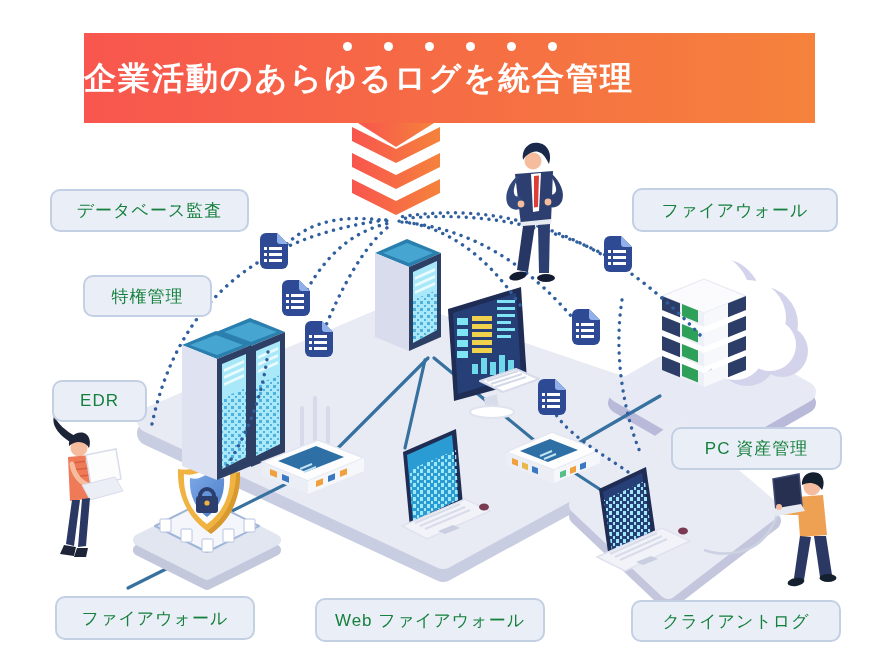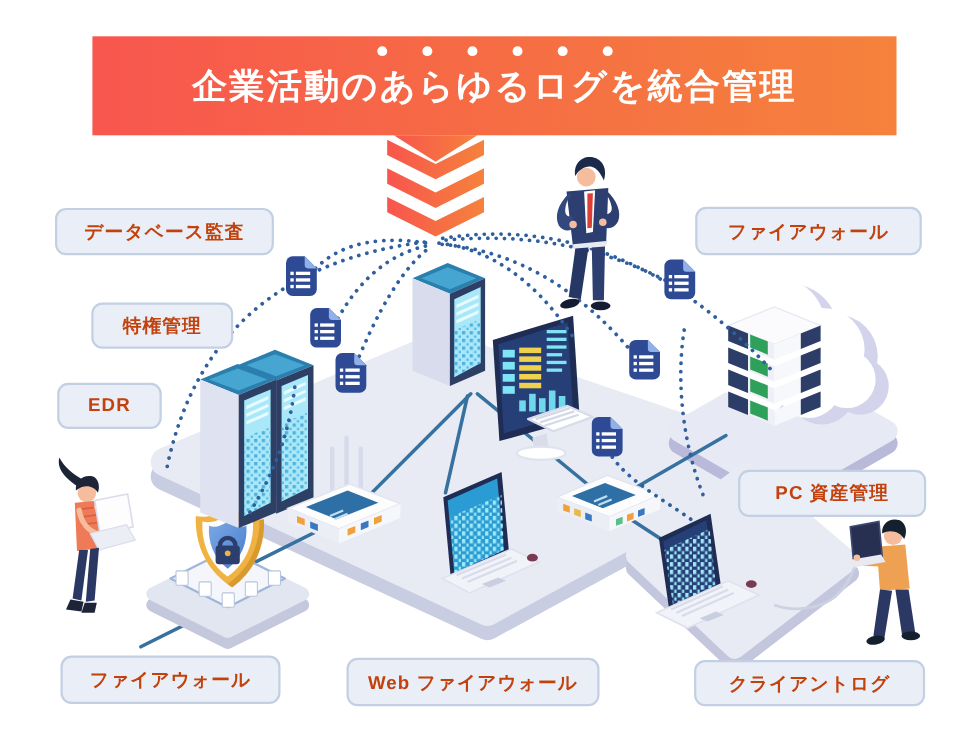--- a/index.html
+++ b/index.html
@@ -4,36 +4,36 @@
 <style>
   html,body { margin:0; padding:0; }
   body {
     width:880px; height:663px; position:relative; background:#ffffff;
     font-family:"Liberation Sans", sans-serif; overflow:hidden;
   }
   svg.scene { position:absolute; left:0; top:0; z-index:1; }
   .banner {
     position:absolute; left:84px; top:33px; width:731px; height:90px; z-index:2;
     background:linear-gradient(90deg,#f8564e 0%, #f66a45 45%, #f5823c 100%);
-    display:flex; flex-direction:column; align-items:center;
+    display:flex; flex-direction:column; 
   }
   .banner-dots { display:flex; gap:32px; justify-content:center; margin-top:9px; }
   .banner-dots span { width:9px; height:9px; border-radius:50%; background:#ffffff; }
   .banner-title {
     color:#ffffff; font-size:32px; font-weight:bold; letter-spacing:2px;
     margin-top:6px; white-space:nowrap;
   }
   .pill {
     position:absolute; z-index:3; display:flex; align-items:center; justify-content:center;
     background:#eaeef6; border:2px solid #c3cfe3; border-radius:10px;
-    color:#c2410c; font-weight:bold; font-size:17px; letter-spacing:1px; white-space:nowrap;
+    color:#15803d; font-weight:normal; font-size:17px; letter-spacing:1px; white-space:nowrap;
   }
   .pill-database  { left:50px;  top:189px; width:195px; height:39px; }
   .pill-priv      { left:52px;  top:275px; width:125px; height:38px;margin-left:31px; }
-  .pill-edr       { left:52px;  top:348px; width:91px;  height:38px; }
+  .pill-edr       { left:52px;  top:380px; width:91px;  height:38px; }
   .pill-cloud     { left:632px; top:188px; width:202px; height:40px; }
   .pill-pcasset   { left:671px; top:427px; width:167px; height:39px; }
   .pill-firewall  { left:55px;  top:596px; width:196px; height:40px; }
   .pill-webfilter { left:315px; top:598px; width:226px; height:40px; }
   .pill-clientlog { left:631px; top:600px; width:206px; height:38px; }
 </style>
 </head>
 <body>
 
 <svg class="scene" width="880" height="663" viewBox="0 0 880 663">

